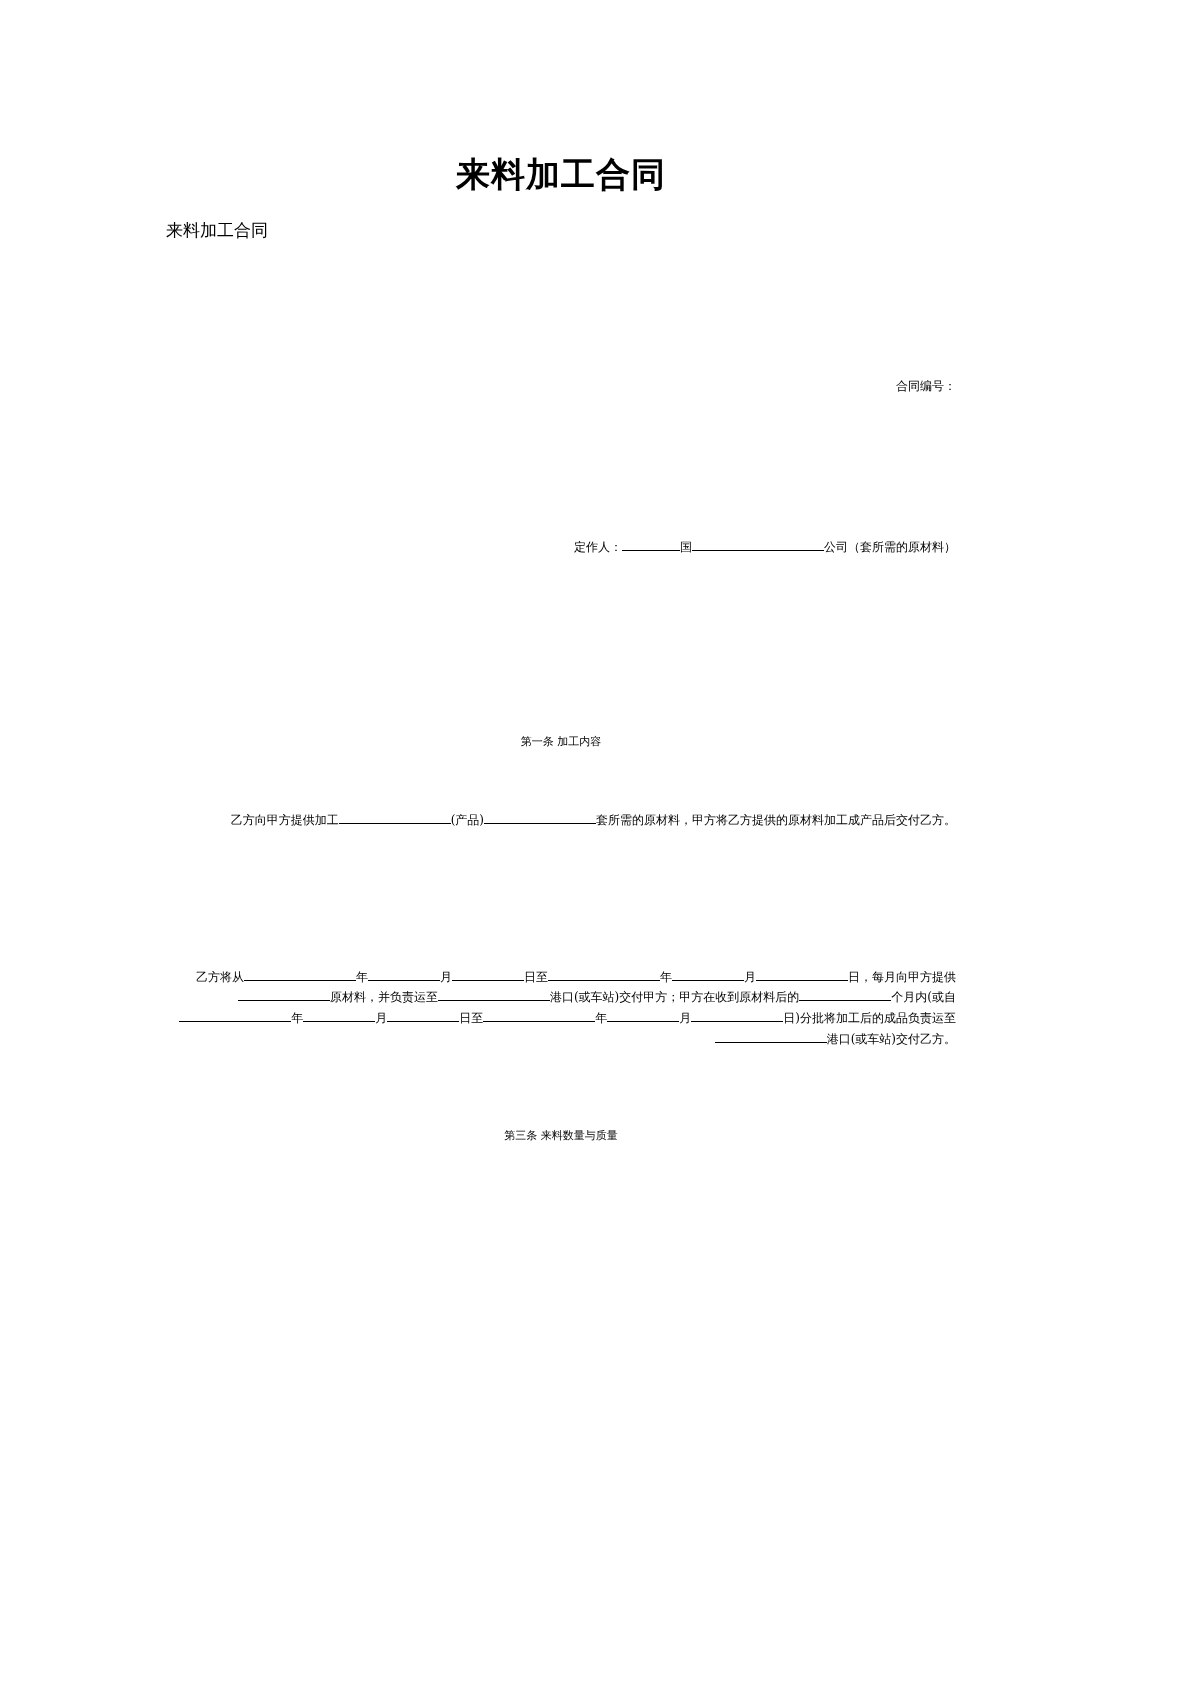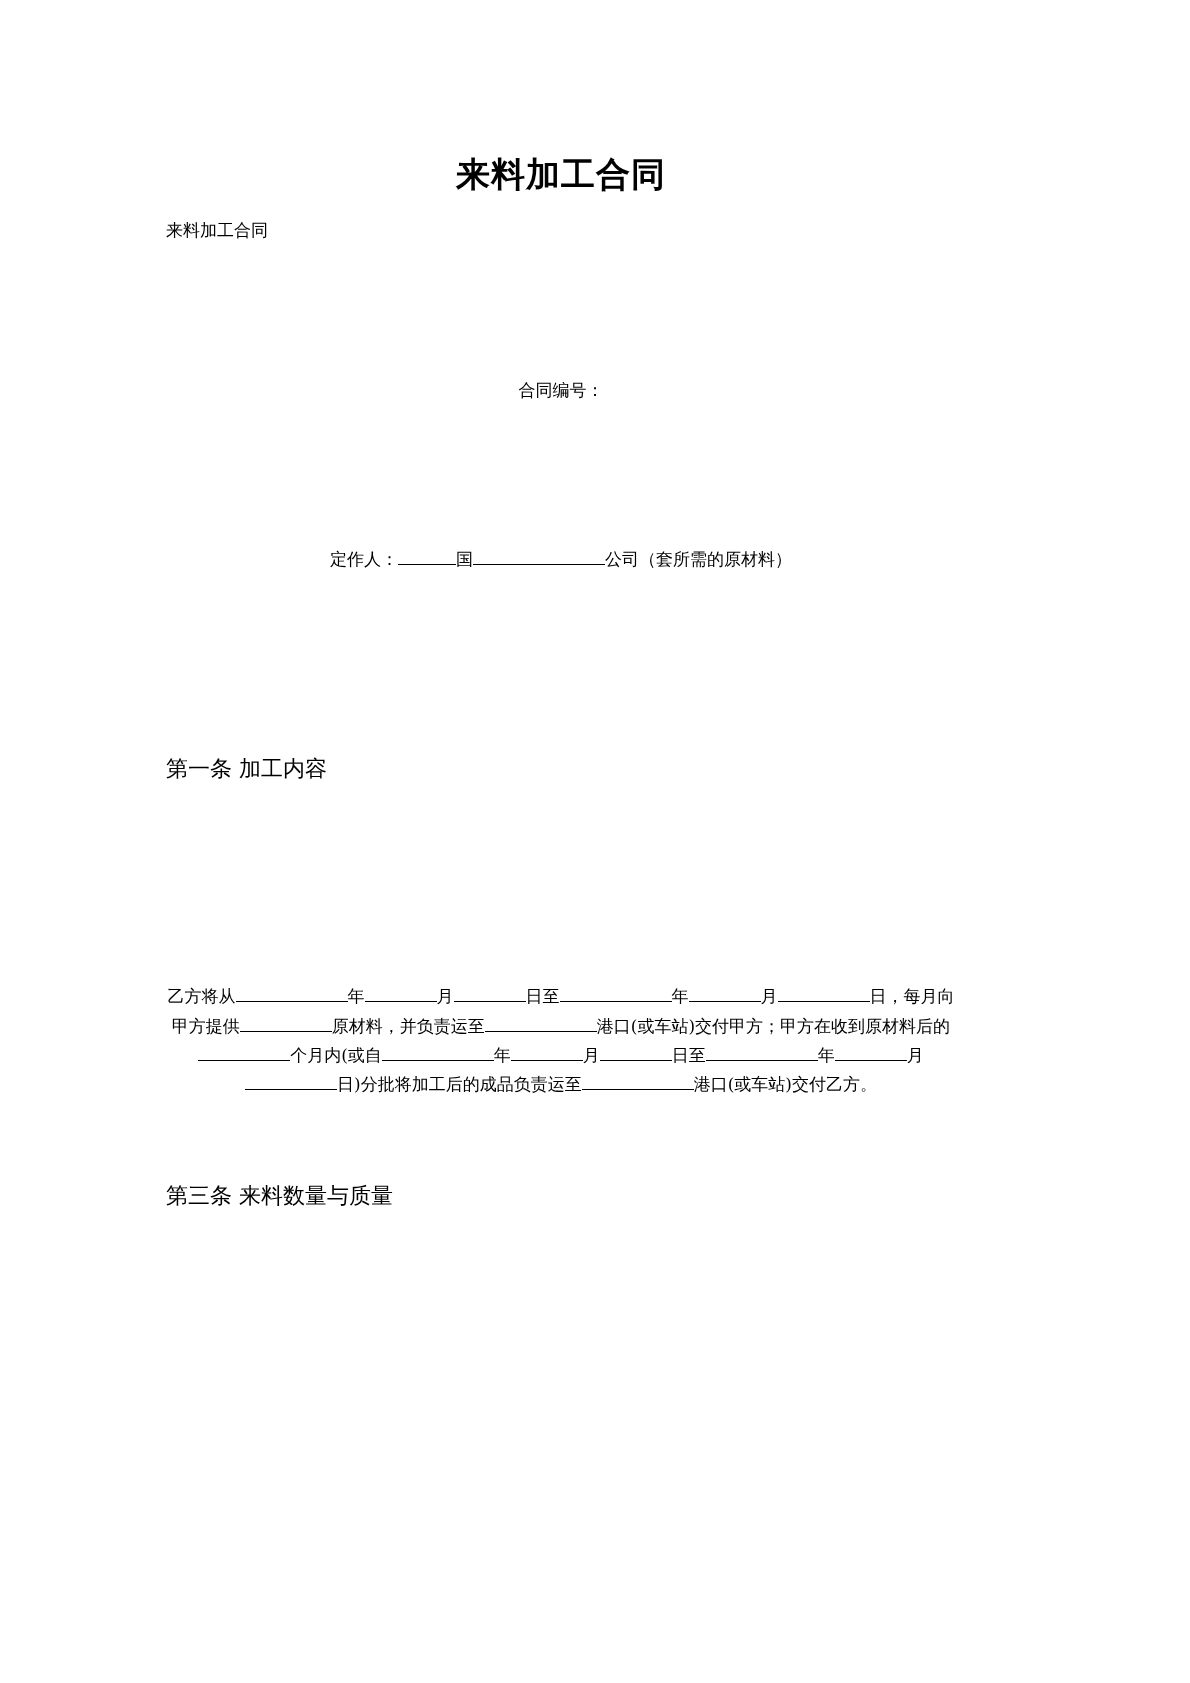--- a/index.html
+++ b/index.html
@@ -40,32 +40,32 @@
 
   .subtitle {
     font-size: 17px;
     line-height: 1.6;
     margin: 0;
     padding-top: 22px;
     text-align: left;
   }
 
   .para {
-    font-size: 17px;
+    font-size: 12px;
     line-height: 1.72;
     margin: 0;
-    text-align: center;
+    text-align: right;
     word-break: break-all;
   }
 
   .heading {
-    font-size: 22px;
+    font-size: 11px;
     line-height: 1.72;
     margin: 0;
-    text-align: left;
+    text-align: center;
   }
 
   
   .sp-xl  { height: 132px; }
   .sp-lg  { height: 78px; }
   .sp-md  { height: 70px; }
   .sp-sm  { height: 58px; }
   .sp-xxl { height: 118px; }
 
   
@@ -107,20 +107,23 @@
 
     <div class="sp-xxl"></div>
 
 
     <div class="sp-sm"></div>
 
     <p class="heading">第一条  加工内容</p>
 
     <div class="sp-sm"></div>
 
+    <p class="para">
+      <span>乙方向甲方提供加工</span><span class="blank b-xl"></span><span>(产品)</span><span class="blank b-xl"></span><span>套所需的原材料，甲方将乙方提供的原材料加工成产品后交付乙方。</span>
+    </p>
 
     <div class="sp-sm"></div>
 
 
     <div class="sp-lg"></div>
 
     <p class="para">
       <span>乙方将从</span><span class="blank b-xl"></span><span>年</span><span class="blank b-md"></span><span>月</span><span class="blank b-md"></span><span>日至</span><span class="blank b-xl"></span><span>年</span><span class="blank b-md"></span><span>月</span><span class="blank b-lg"></span><span>日，每月向甲方提供</span><span class="blank b-lg"></span><span>原材料，并负责运至</span><span class="blank b-xl"></span><span>港口(或车站)交付甲方；甲方在收到原材料后的</span><span class="blank b-lg"></span><span>个月内(或自</span><span class="blank b-xl"></span><span>年</span><span class="blank b-md"></span><span>月</span><span class="blank b-md"></span><span>日至</span><span class="blank b-xl"></span><span>年</span><span class="blank b-md"></span><span>月</span><span class="blank b-lg"></span><span>日)分批将加工后的成品负责运至</span><span class="blank b-xl"></span><span>港口(或车站)交付乙方。</span>
     </p>
 

